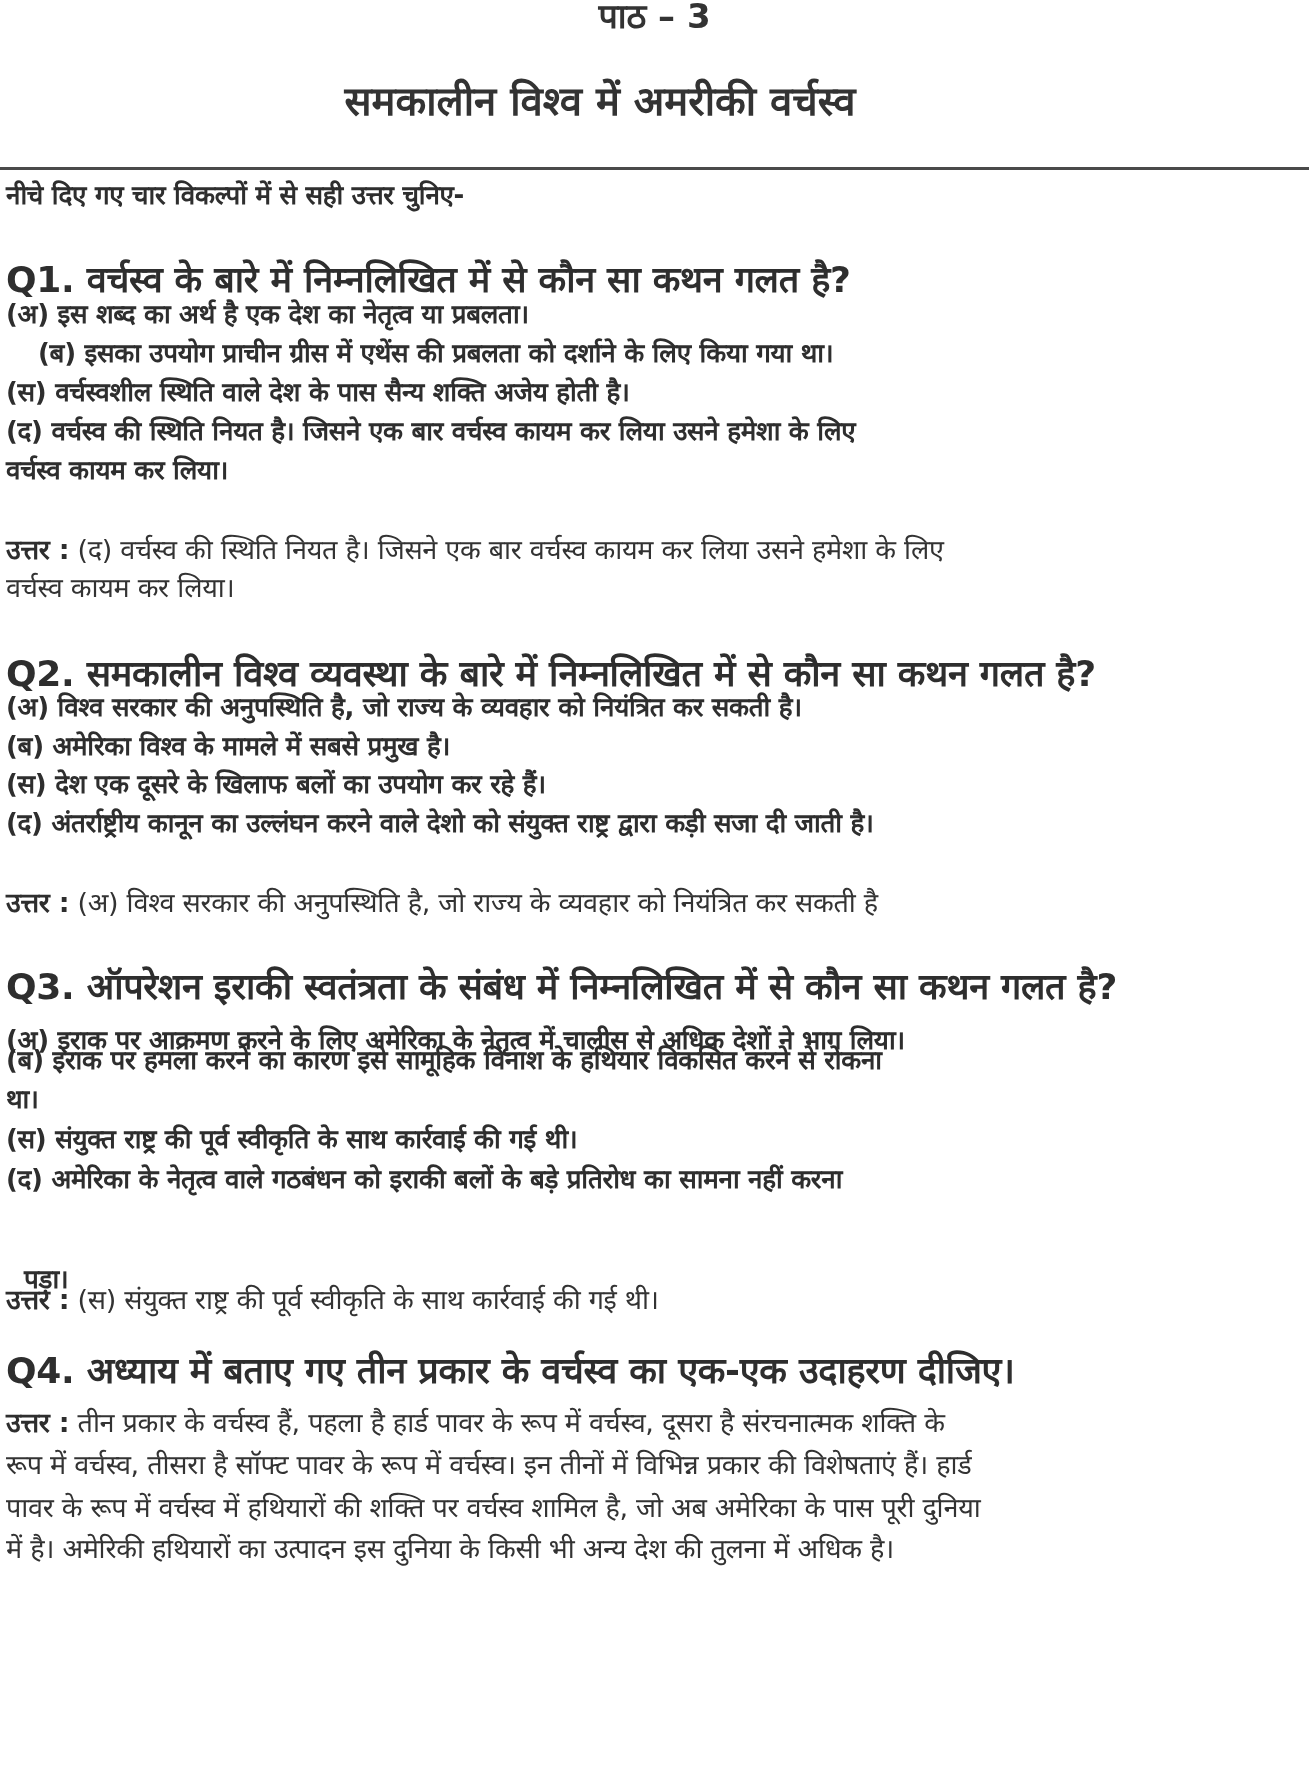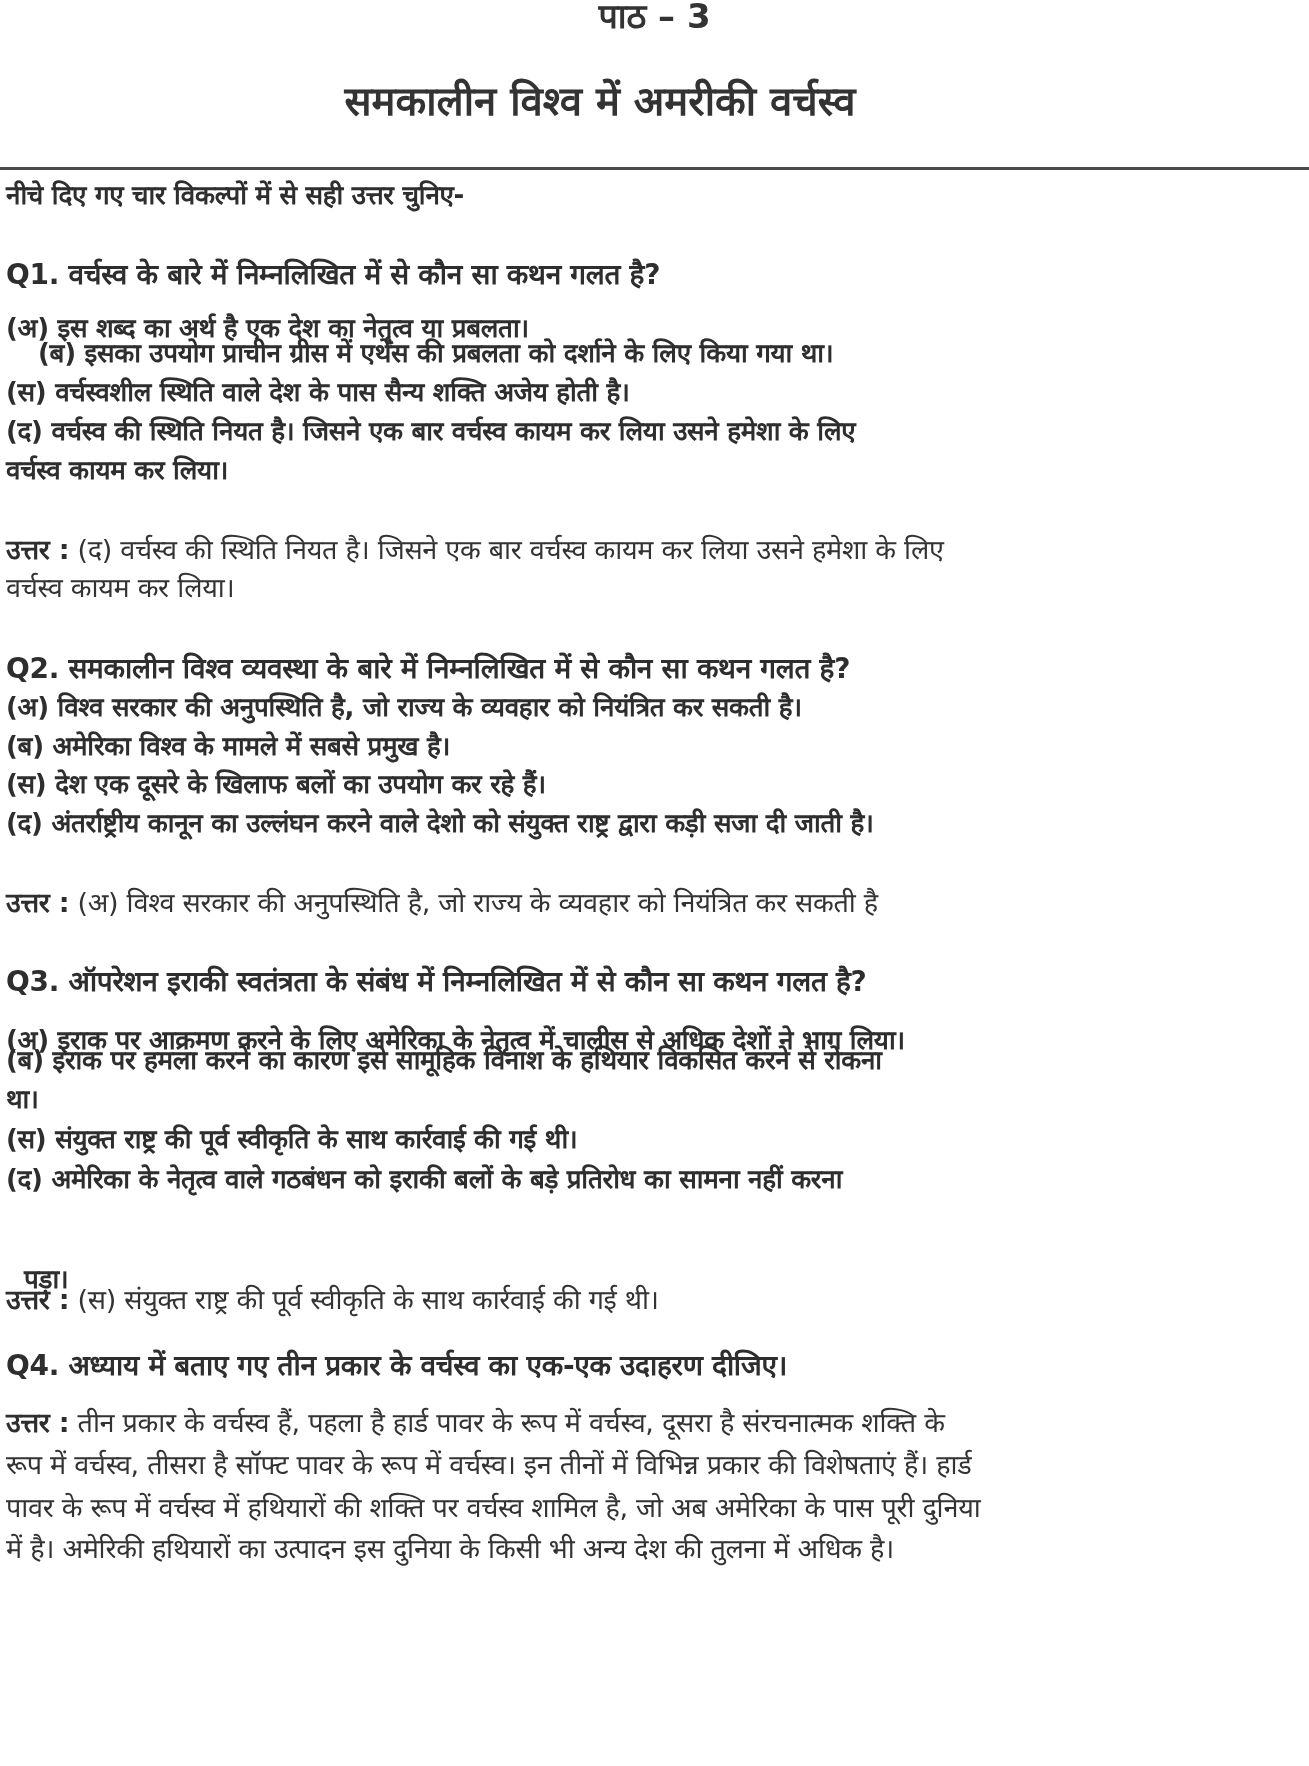--- a/index.html
+++ b/index.html
@@ -5,37 +5,37 @@
   html, body { margin:0; padding:0; background:#ffffff; }
   body { width:1309px; height:1766px; position:relative; overflow:hidden;
          font-family:"DejaVu Sans", "Liberation Sans", sans-serif; color:#2b2b2b; }
   .abs { position:absolute; white-space:nowrap; }
   .chapter { left:0; width:1309px; text-align:center; top:-8px; font-size:34px; font-weight:bold; color:#333; }
   .title { left:0; width:1200px; text-align:center; top:72px; font-size:40px; font-weight:bold; color:#333; }
   .rule { position:absolute; left:0; top:167px; width:1309px; height:3px; background:#4a4a4a; }
   .line { left:6px; font-size:26px; font-weight:bold; color:#2e2e2e; letter-spacing:-0.3px; }
   .ans { left:6px; font-size:27px; color:#333; letter-spacing:-0.3px;text-align:center; }
   .ans .lbl { font-weight:bold; color:#2e2e2e; }
-  .q { font-size:28px; }
+  .q { font-size:36px; }
 </style>
 </head>
 <body>
 
 <div>
   <div class="abs chapter">पाठ – 3</div>
   <div class="abs title">समकालीन विश्व में अमरीकी वर्चस्व</div>
   <div class="rule"></div>
 
   <div class="abs line" style="top:176px;">नीचे दिए गए चार विकल्पों में से सही उत्तर चुनिए-</div>
 
   <div class="abs line q" style="top:254px;">
     <span>Q1.</span>
     <span>वर्चस्व के बारे में निम्नलिखित में से कौन सा कथन गलत है?</span>
   </div>
-  <div class="abs line" style="top:309px;">(अ) इस शब्द का अर्थ है एक देश का नेतृत्व या प्रबलता।</div>
+  <div class="abs line" style="top:295px;">(अ) इस शब्द का अर्थ है एक देश का नेतृत्व या प्रबलता।</div>
   <div class="abs line" style="top:334px;margin-left:32px;">(ब) इसका उपयोग प्राचीन ग्रीस में एथेंस की प्रबलता को दर्शाने के लिए किया गया था।</div>
   <div class="abs line" style="top:373px;">(स) वर्चस्वशील स्थिति वाले देश के पास सैन्य शक्ति अजेय होती है।</div>
   <div class="abs line" style="top:412px;">(द) वर्चस्व की स्थिति नियत है। जिसने एक बार वर्चस्व कायम कर लिया उसने हमेशा के लिए</div>
   <div class="abs line" style="top:451px;">वर्चस्व कायम कर लिया।</div>
 
   <div class="abs ans" style="top:530px;">
     <span class="lbl">उत्तर :</span>
     <span>(द) वर्चस्व की स्थिति नियत है। जिसने एक बार वर्चस्व कायम कर लिया उसने हमेशा के लिए</span>
   </div>
   <div class="abs ans" style="top:568px;">वर्चस्व कायम कर लिया।</div>

